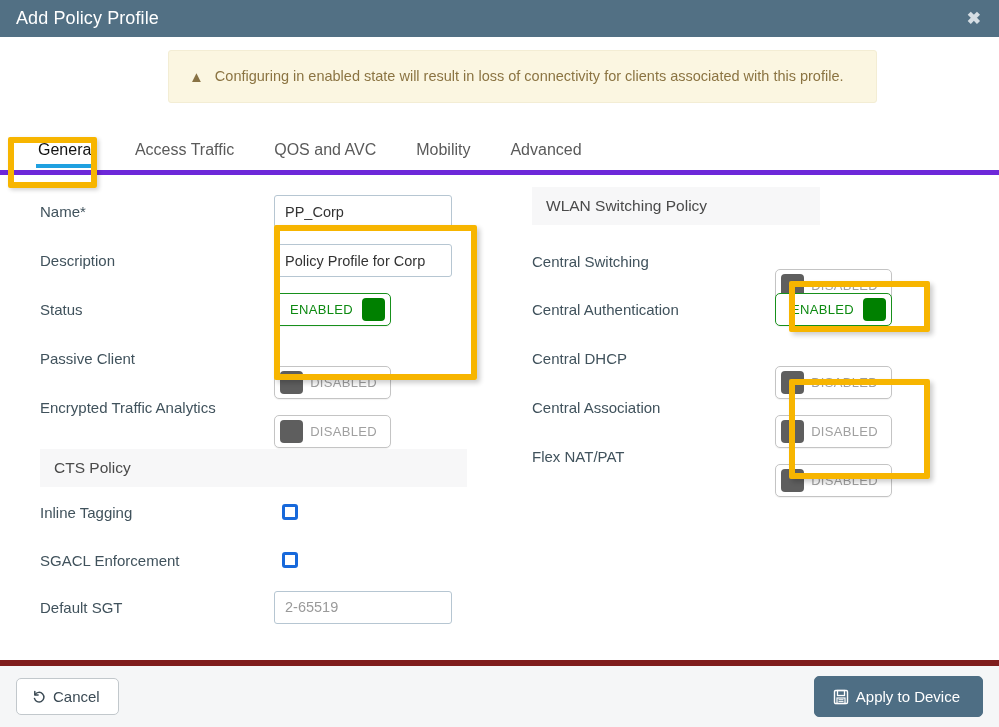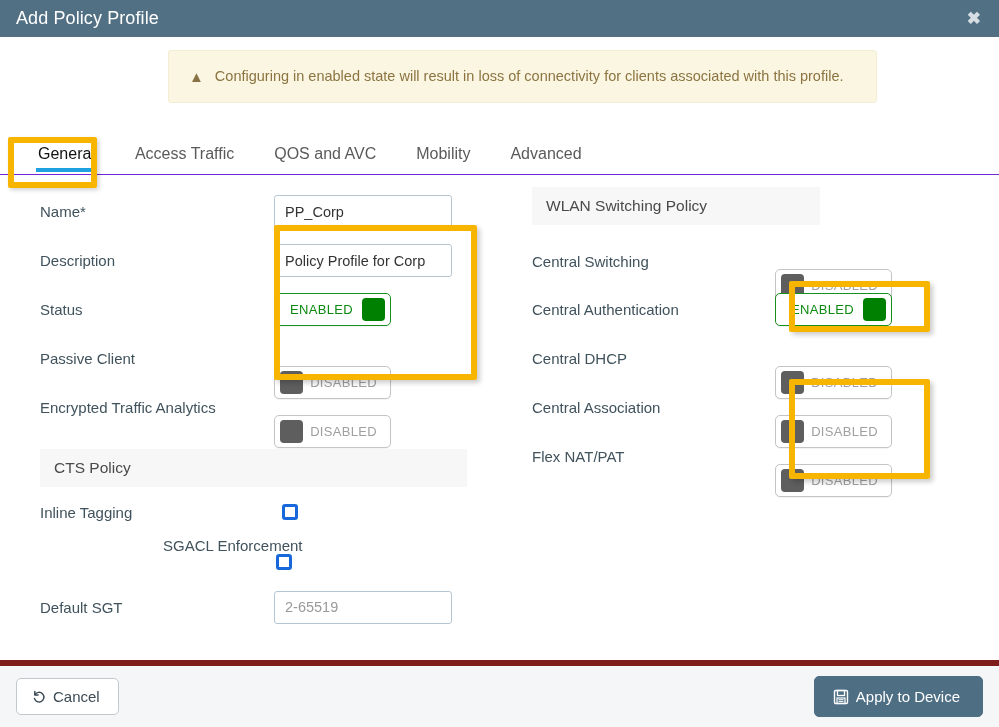--- a/index.html
+++ b/index.html
@@ -80,21 +80,21 @@
     color: #8b7442;
     font-size: 14.5px;
     line-height: 1.2;
   }
 
   
   .tabs-row {
     position: relative;
     margin-top: 28px;
     height: 44px;
-    border-bottom: 1px solid #6d28d9;
+    border-bottom: 5px solid #6d28d9;
     display: flex;
     align-items: flex-end;
     padding-left: 18px;
   }
   .tab {
     font-size: 16px;
     color: #5a5a5a;
     padding: 0 20px 11px 20px;
     position: relative;
     cursor: pointer;
@@ -363,21 +363,21 @@
           <span>CTS Policy</span>
         </div>
 
         <div class="frow" style="height:50px;">
           <div class="flabel">Inline Tagging</div>
           <div class="fctl">
               <div class="cbox"></div>
             </div>
         </div>
 
-        <div class="frow" style="height:46px;flex-direction:column;">
+        <div class="frow" style="height:46px;">
           <div class="flabel">SGACL Enforcement</div>
           <div class="fctl">
               <div class="cbox"></div>
             </div>
         </div>
 
         <div class="frow" style="height:48px;">
           <div class="flabel">Default SGT</div>
           <div class="fctl">
             <input class="tinput" type="text" placeholder="2-65519" style="">

